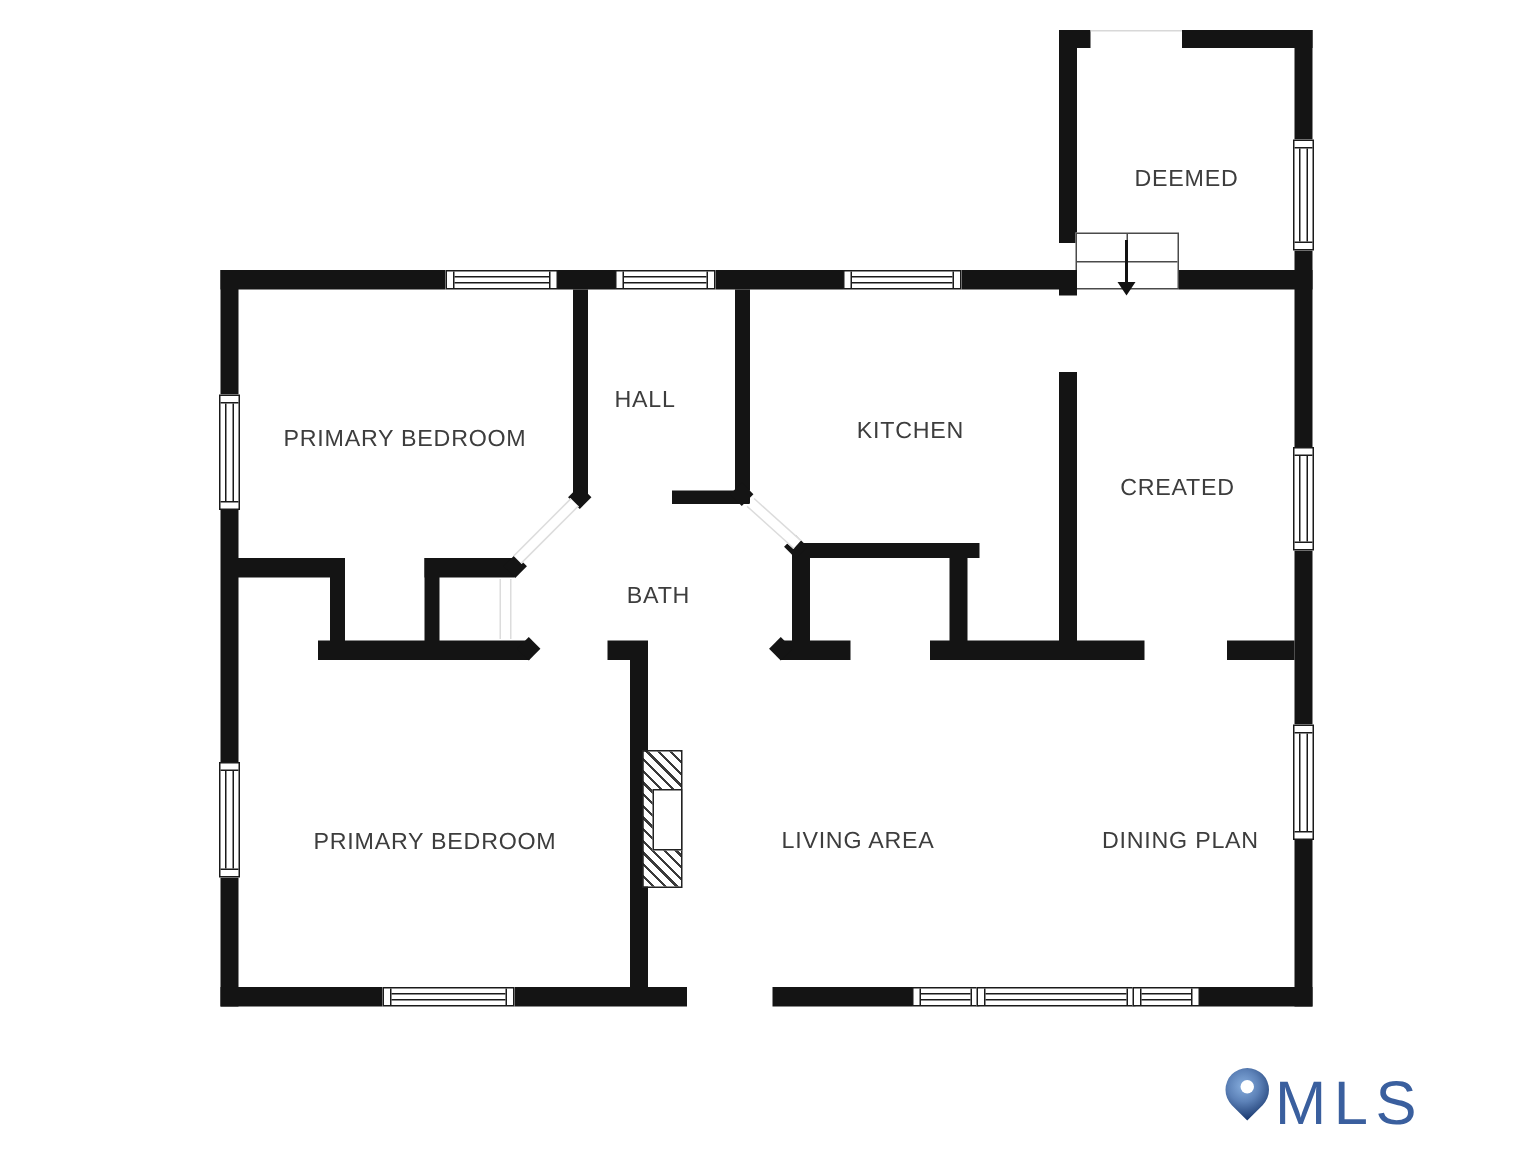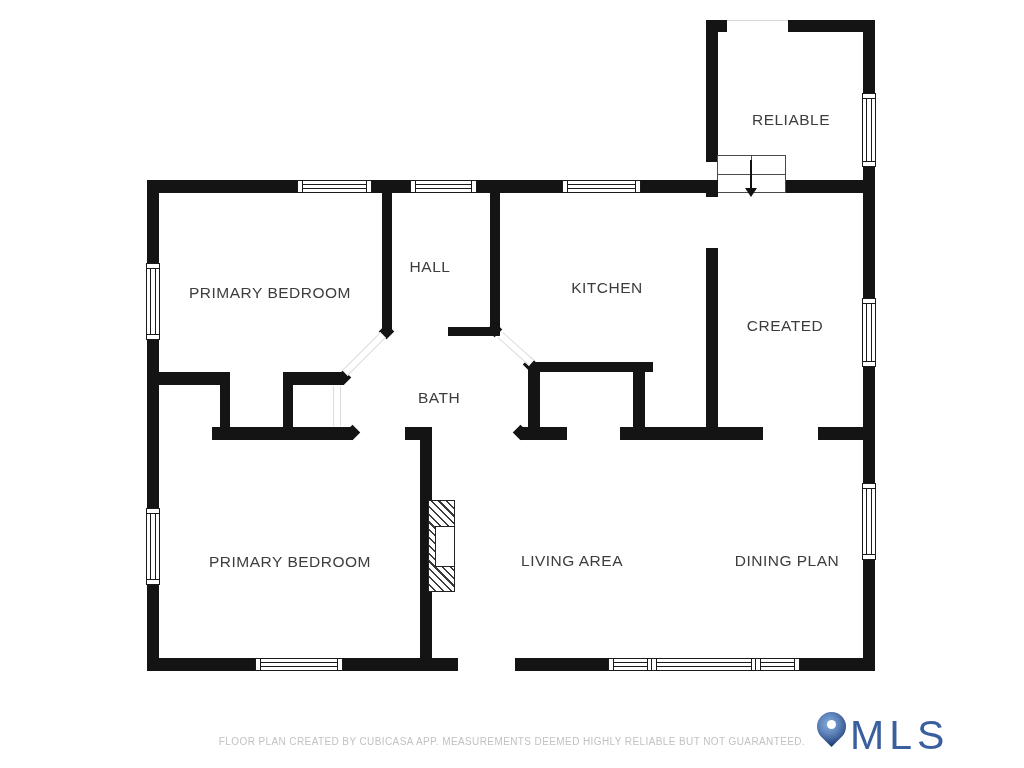--- a/index.html
+++ b/index.html
@@ -143,31 +143,30 @@
   <div class="cap" style="left:347px;top:427px"></div>
 
   <div class="diag" style="left:337px;top:350px;width:54px;transform:rotate(-45deg)"></div>
   <div class="diag" style="left:495px;top:345px;width:42px;transform:rotate(42deg)"></div>
   <div class="openv" style="left:333px;top:386px;height:40px"></div>
 
   <div id="fireplace">
     <div class="firebox"></div>
   </div>
 
-  <div class="room-label" style="left:791px;top:120px">RELIABLE</div>
+  <div class="room-label" style="left:791px;top:120px">DEEMED</div>
   <div class="room-label" style="left:270px;top:293px">PRIMARY BEDROOM</div>
   <div class="room-label" style="left:430px;top:267px">HALL</div>
   <div class="room-label" style="left:607px;top:288px">KITCHEN</div>
   <div class="room-label" style="left:785px;top:326px">CREATED</div>
   <div class="room-label" style="left:439px;top:398px">BATH</div>
   <div class="room-label" style="left:290px;top:562px">PRIMARY BEDROOM</div>
   <div class="room-label" style="left:572px;top:561px">LIVING AREA</div>
   <div class="room-label" style="left:787px;top:561px">DINING PLAN</div>
 
-  <div id="disclaimer">FLOOR PLAN CREATED BY CUBICASA APP. MEASUREMENTS DEEMED HIGHLY RELIABLE BUT NOT GUARANTEED.</div>
 
   <div id="logo">
     <div id="pin">
       <div class="drop"></div>
       <div class="dot"></div>
     </div>
     <span class="lg-txt">MLS</span>
   </div>
 
 </div>

